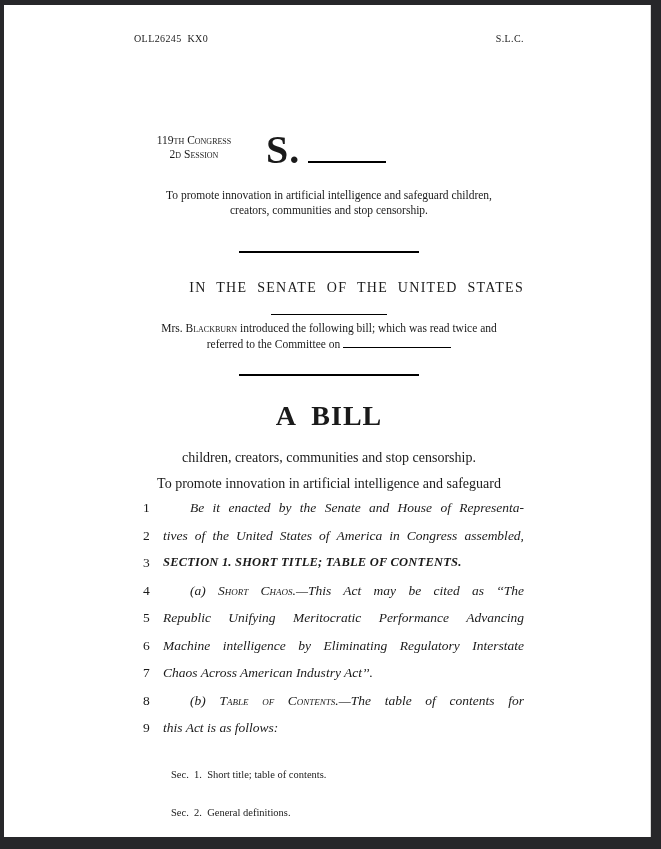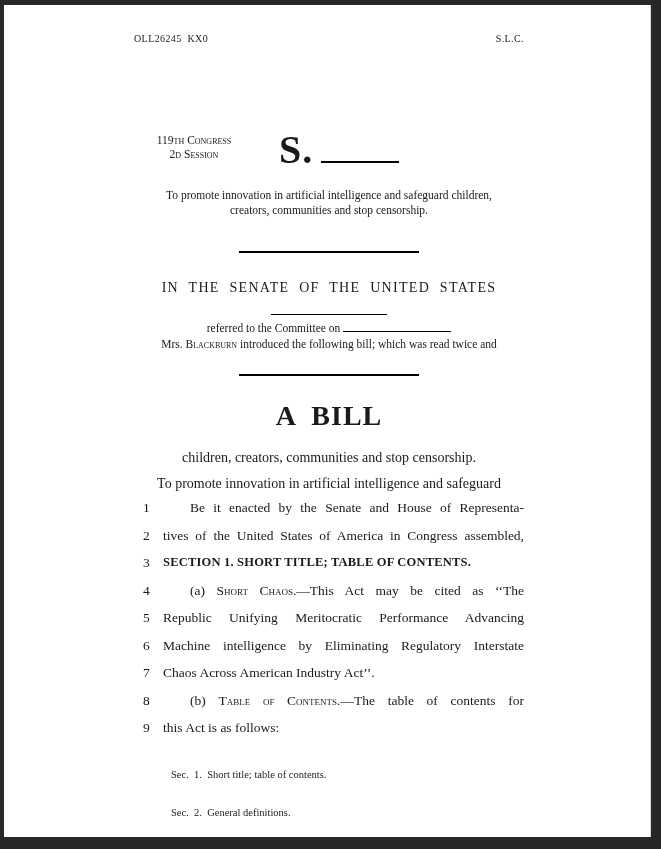--- a/index.html
+++ b/index.html
@@ -30,21 +30,21 @@
   
   .codes {
     position: absolute; top: 28px; left: 0; width: 390px;
     display: flex; justify-content: space-between;
     font-size: 10px; letter-spacing: 0.4px;
     white-space: pre;
   }
   
   .masthead {
     position: absolute; top: 124px; left: 0; width: 390px;
-    display: flex; align-items: flex-start; gap: 13px;
+    display: flex; align-items: flex-start;
   }
   .congress-block {
     width: 120px; text-align: center;
     font-size: 11.5px; line-height: 14px;
     padding-top: 4px;
   }
   .sc { font-variant: small-caps; }
   .big-s-wrap { margin-left: 12px; white-space: nowrap; }
   .big-s {
     font-size: 40px; font-weight: bold; line-height: 42px;
@@ -61,21 +61,21 @@
     text-align: center; font-size: 11.5px; line-height: 15px;
   }
   
   .rule { position: absolute; left: 50%; transform: translateX(-50%); border-top: 2.5px solid #000; }
   .rule-1 { top: 246px; width: 180px; }
   .rule-2 { top: 309px; width: 116px; border-top-width: 1px; }
   .rule-3 { top: 369px; width: 180px; }
   
   .chamber {
     position: absolute; top: 275px; left: 0; width: 390px;
-    text-align: center; font-size: 14px;
+    text-align: right; font-size: 14px;
     letter-spacing: 1.3px; word-spacing: 5px;
   }
   
   .sponsor {
     position: absolute; top: 316px; left: 0; width: 390px;
     text-align: center; font-size: 11.5px; line-height: 15.5px;
   }
   .committee-blank {
     display: inline-block; width: 108px;
     border-bottom: 1px solid #000;
@@ -97,25 +97,25 @@
   .line {
     position: relative; height: 27.5px; line-height: 27.5px;
     padding-left: 29px; font-size: 13.5px;
     white-space: nowrap;
   }
   .line .ln {
     position: absolute; left: 9px; top: 0;
     font-size: 13.5px; font-style: normal; font-weight: normal;
   }
   .line .lt {
-    display: block; white-space: normal;
+    display: block; white-space: normal; font-style: italic;
   }
   .line.j .lt { text-align: justify; text-align-last: justify; }
   .line.indent .lt { text-indent: 27px; }
-  .line.it .lt { }
+  .line.it .lt { font-style: italic; }
   .line.bold .lt { font-weight: bold; font-size: 12.5px; letter-spacing: 0.2px; }
   
   .toc {
     position: absolute; top: 739px; left: 8px; width: 390px;
     padding-left: 29px;
     font-size: 10.5px; line-height: 12.5px;
     white-space: pre;
   }
 </style>
 </head>
@@ -145,22 +145,22 @@
         <div>creators, communities and stop censorship.</div>
       </div>
 
       <div class="rule rule-1"></div>
 
       <div class="chamber">IN THE SENATE OF THE UNITED STATES</div>
 
       <div class="rule rule-2"></div>
 
       <div class="sponsor">
+        <div><span>Mrs. </span><span class="sc">Blackburn</span><span> introduced the following bill; which was read twice and</span></div>
         <div><span>referred to the Committee on</span><span class="committee-blank"></span></div>
-        <div><span>Mrs. </span><span class="sc">Blackburn</span><span> introduced the following bill; which was read twice and</span></div>
       </div>
 
       <div class="rule rule-3"></div>
 
       <div class="bill-heading">A BILL</div>
 
       <div class="long-title">
         <div>children, creators, communities and stop censorship.</div>
         <div>To promote innovation in artificial intelligence and safeguard</div>
       </div>

